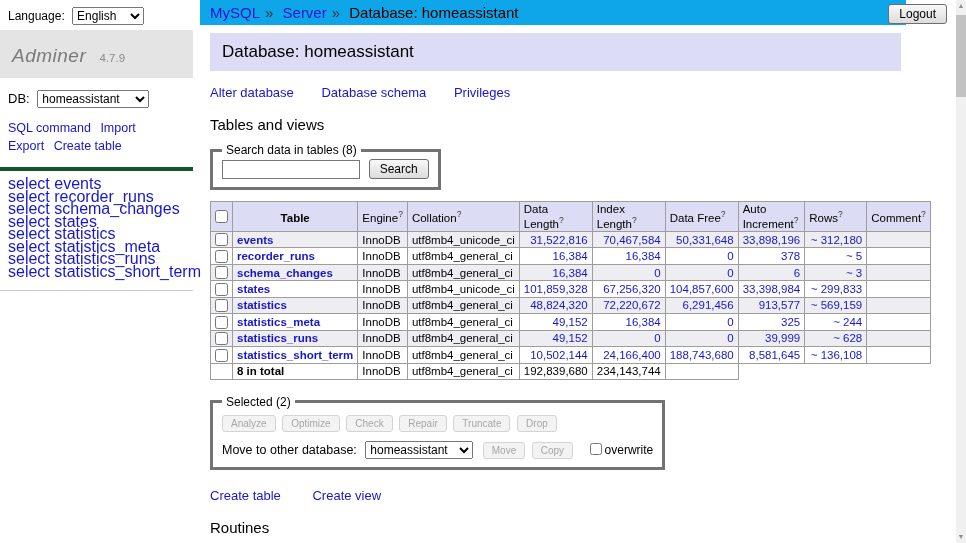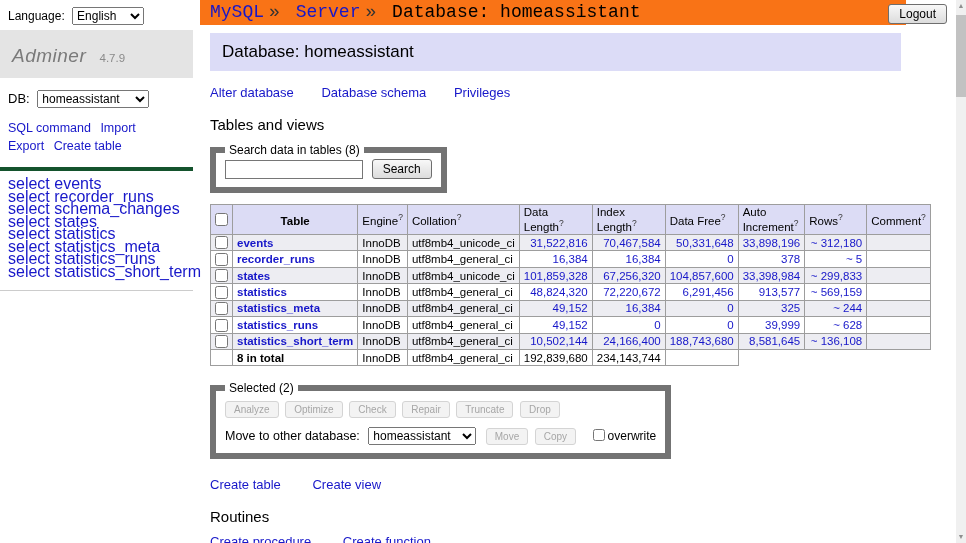--- a/index.html
+++ b/index.html
@@ -22,40 +22,40 @@
   .db-row { padding: 12px 8px 10px; font-size: 13px; }
   .db-row select { width: 112px; font-size: 12px; margin-left: 4px; }
   .menu-section { padding: 2px 8px 12px; border-bottom: 4px solid #14532d; }
   .menu-links { width: 150px; font-size: 12.5px; line-height: 1.4; }
   .menu-links a { margin-right: 6px; white-space: nowrap; }
   .table-links { list-style: none; margin: 0; padding: 7px 8px 12px; border-bottom: 1px solid #ccc; }
   .table-links li { font-size: 16px; line-height: 12.5px; white-space: nowrap; }
 
   
   .main { position: absolute; left: 193px; top: 0; width: 713px; }
-  .topbar { height: 25px; margin-left: 7px; background: #f97316; font-size: 18px; line-height: 25px; padding-left: 10px; font-family: Liberation Mono, monospace; }
+  .topbar { height: 25px; margin-left: 7px; background: #0ea5e9; font-size: 15px; line-height: 25px; padding-left: 10px; }
   .topbar .sep { margin: 0 5px; color: #333; }
   .crumb-current { color: #000; }
   .logout-btn { position: absolute; top: 4px; right: 19px; }
 
   .btn {
     font-size: 12px; color: #000; background: linear-gradient(#f8f8f8, #dcdcdc);
     border: 1px solid #6e6e6e; border-radius: 3px; padding: 2px 10px; cursor: pointer;
   }
   .btn-disabled {
     font-size: 10px; color: #a6a6a6; background: #f3f3f3;
     border: 1px solid #d4d4d4; border-radius: 3px; padding: 2px 8px; margin-right: 3px;
   }
 
   .page-title { margin: 8px 0 0 17px; width: 691px; background: #dcdcf7; font-weight: normal; font-size: 17px; padding: 9px 12px; }
   .action-links { margin: 14px 0 0 17px; font-size: 13px; }
   .action-links a { margin-right: 24px; }
   .h3 { margin: 16px 0 0 17px; font-size: 15px; font-weight: normal; }
 
-  .fs { border: 6px solid #737373; margin: 10px 0 0 17px; padding: 2px 9px 8px; display: inline-block; vertical-align: top; }
+  .fs { border: 3px solid #737373; margin: 10px 0 0 17px; padding: 2px 9px 8px; display: inline-block; vertical-align: top; }
   .fs legend { font-size: 12px; padding: 0 4px; }
   .search-fs input[type="text"] { width: 138px; height: 19px; border: 1px solid #767676; font-size: 12px; padding: 1px 3px; margin-right: 5px; }
 
   .table-wrap { display: block; }
   .data-table { border-collapse: collapse; margin: 11px 0 0 17px; font-size: 11.5px; }
   .data-table th, .data-table td { border: 1px solid #9d9d9d; padding: 1px 4px; height: 16px; }
   .data-table thead th { background: #dcdcf5; font-weight: normal; text-align: left; }
   .data-table thead th:nth-child(2) { font-weight: bold; text-align: center; min-width: 110px; }
   .data-table sup { font-size: 8.5px; color: #333; }
   .data-table tbody tr:nth-child(odd) { background: #ededf2; }
@@ -224,20 +224,32 @@
             <td class="c-engine">InnoDB</td>
             <td class="c-coll">utf8mb4_general_ci</td>
             <td class="num"><a href="#" class="num-link">16,384</a></td>
             <td class="num"><a href="#" class="num-link">16,384</a></td>
             <td class="num"><a href="#" class="num-link">0</a></td>
             <td class="num"><a href="#" class="num-link">378</a></td>
             <td class="num"><a href="#" class="num-link">~ 5</a></td>
             <td class="c-comment"></td>
           </tr>
 
+          <tr>
+            <td class="c-check"><input type="checkbox" style=""></td>
+            <td><a href="#" class="tbl-link">schema_changes</a></td>
+            <td class="c-engine">InnoDB</td>
+            <td class="c-coll">utf8mb4_general_ci</td>
+            <td class="num"><a href="#" class="num-link">16,384</a></td>
+            <td class="num"><a href="#" class="num-link">0</a></td>
+            <td class="num"><a href="#" class="num-link">0</a></td>
+            <td class="num"><a href="#" class="num-link">6</a></td>
+            <td class="num"><a href="#" class="num-link">~ 3</a></td>
+            <td class="c-comment"></td>
+          </tr>
 
           <tr>
             <td class="c-check"><input type="checkbox" style=""></td>
             <td><a href="#" class="tbl-link">states</a></td>
             <td class="c-engine">InnoDB</td>
             <td class="c-coll">utf8mb4_unicode_ci</td>
             <td class="num"><a href="#" class="num-link">101,859,328</a></td>
             <td class="num"><a href="#" class="num-link">67,256,320</a></td>
             <td class="num"><a href="#" class="num-link">104,857,600</a></td>
             <td class="num"><a href="#" class="num-link">33,398,984</a></td>

